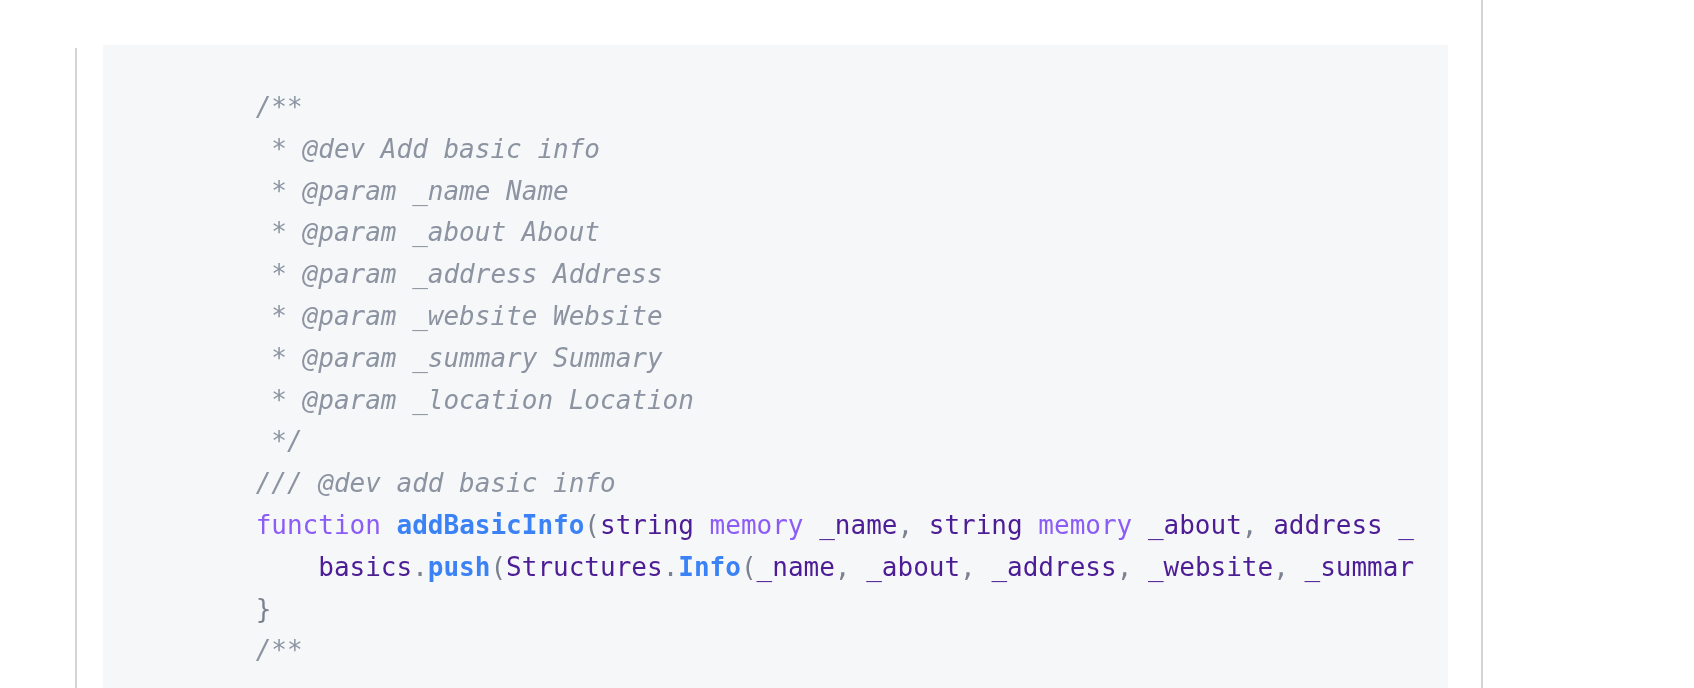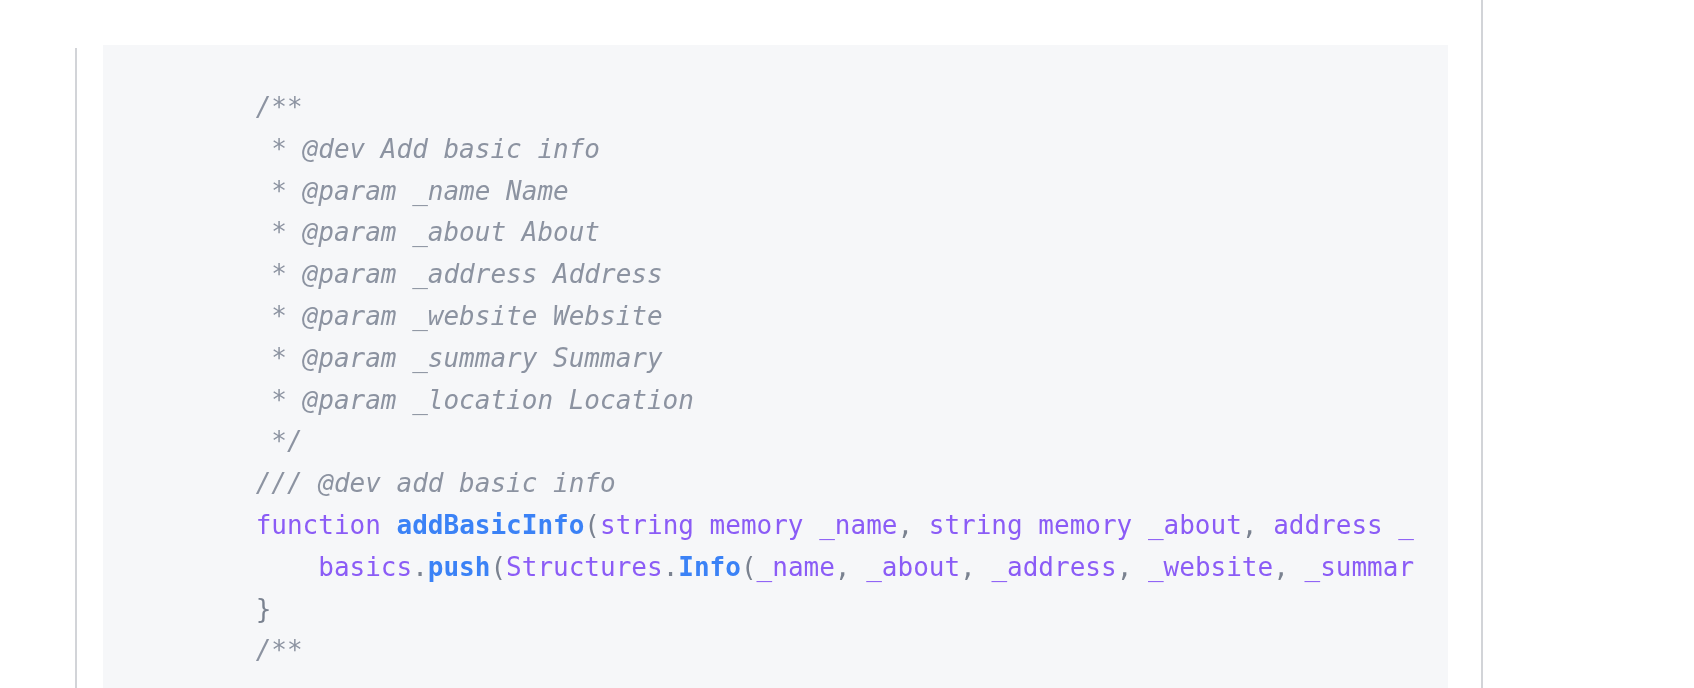--- a/index.html
+++ b/index.html
@@ -53,21 +53,21 @@
     letter-spacing: 0px;
   }
 
   .line { display: block; height: 41.8px; white-space: pre; }
 
   
   .cmt  { color: #8c93a1; font-style: italic; }
   .kw   { color: #8b5cf6; }
   .fn   { color: #3b82f6; font-weight: bold; text-align: right; }
   .punc { color: #7a8290; }
-  .plain{ color: #8b5cf6; }
+  .plain{ color: #4c1d95; }
 </style>
 </head>
 <body>
 
 <div id="page">
 
   <div class="rule" id="rule-left"></div>
   <div class="rule" id="rule-right"></div>
 
   <div id="code-block">

